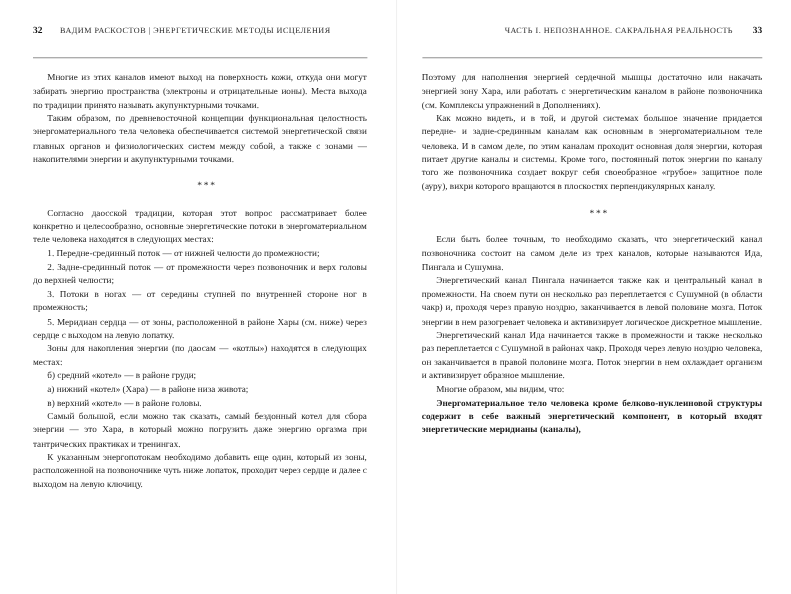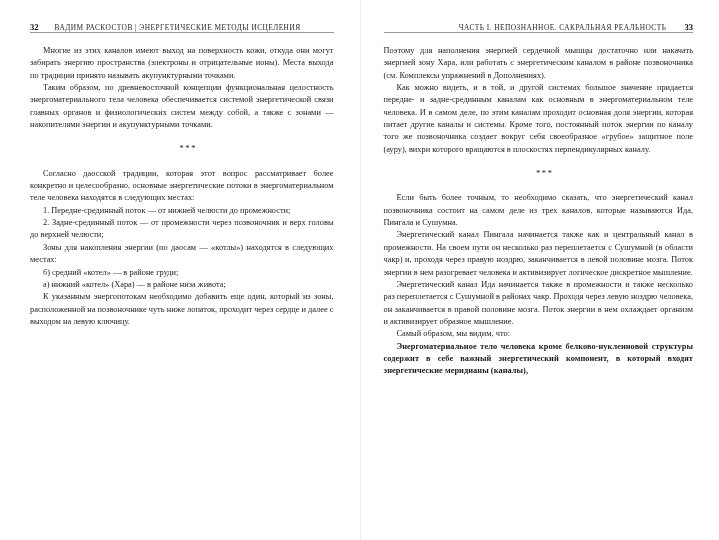--- a/index.html
+++ b/index.html
@@ -39,21 +39,21 @@
   .page-right { padding: 22px 26px 0 24px; }
 
   .running-head {
     display: flex;
     align-items: baseline;
     font-size: 7.4px;
     letter-spacing: 0.45px;
     font-variant: small-caps;
     text-transform: uppercase;
     color: #2a2a2a;
-    padding-bottom: 0;
+    padding-bottom: 20px;
     border-bottom: 0.8px solid #9a9a9a;
     white-space: nowrap;
   }
   .running-head.left-head { justify-content: flex-start; }
   .running-head.right-head { justify-content: flex-end; }
 
   .folio {
     font-size: 8.6px;
     font-weight: bold;
     letter-spacing: 0;
@@ -108,37 +108,41 @@
       <span class="folio folio-left">32</span>
       <span class="head-title">ВАДИМ РАСКОСТОВ  |  ЭНЕРГЕТИЧЕСКИЕ МЕТОДЫ ИСЦЕЛЕНИЯ</span>
     </div>
     <div class="body" id="left-body">
         <p>Многие из этих каналов имеют выход на поверхность кожи, откуда они могут забирать энергию пространства (электроны и отрицательные ионы). Места выхода по традиции принято называть акупунктурными точками.</p>
         <p>Таким образом, по древневосточной концепции функциональная целостность энергоматериального тела человека обеспечивается системой энергетической связи главных органов и физиологических систем между собой, а также с зонами — накопителями энергии и акупунктурными точками.</p>
         <p class="sep">***</p>
         <p>Согласно даосской традиции, которая этот вопрос рассматривает более конкретно и целесообразно, основные энергетические потоки в энергоматериальном теле человека находятся в следующих местах:</p>
         <p class="listitem">1. Передне-срединный поток — от нижней челюсти до промежности;</p>
         <p class="listitem">2. Задне-срединный поток — от промежности через позвоночник и верх головы до верхней челюсти;</p>
+        <p class="listitem">3. Потоки в ногах — от середины ступней по внутренней стороне ног в промежность;</p>
+        <p class="listitem">5. Меридиан сердца — от зоны, расположенной в районе Хары (см. ниже) через сердце с выходом на левую лопатку.</p>
         <p>Зоны для накопления энергии (по даосам — «котлы») находятся в следующих местах:</p>
         <p class="listitem">б) средний «котел» — в районе груди;</p>
         <p class="listitem">а) нижний «котел» (Хара) — в районе низа живота;</p>
+        <p class="listitem">в) верхний «котел» — в районе головы.</p>
+        <p>Самый большой, если можно так сказать, самый бездонный котел для сбора энергии — это Хара, в который можно погрузить даже энергию оргазма при тантрических практиках и тренингах.</p>
         <p>К указанным энергопотокам необходимо добавить еще один, который из зоны, расположенной на позвоночнике чуть ниже лопаток, проходит через сердце и далее с выходом на левую ключицу.</p>
       </div>
   </div>
 
   <div class="page page-right">
     <div class="running-head right-head">
       <span class="head-title">ЧАСТЬ I. НЕПОЗНАННОЕ. САКРАЛЬНАЯ РЕАЛЬНОСТЬ</span>
       <span class="folio folio-right">33</span>
     </div>
     <div class="body" id="right-body">
         <p class="noindent">Поэтому для наполнения энергией сердечной мышцы достаточно или накачать энергией зону Хара, или работать с энергетическим каналом в районе позвоночника (см. Комплексы упражнений в Дополнениях).</p>
         <p>Как можно видеть, и в той, и другой системах большое значение придается передне- и задне-срединным каналам как основным в энергоматериальном теле человека. И в самом деле, по этим каналам проходит основная доля энергии, которая питает другие каналы и системы. Кроме того, постоянный поток энергии по каналу того же позвоночника создает вокруг себя своеобразное «грубое» защитное поле (ауру), вихри которого вращаются в плоскостях перпендикулярных каналу.</p>
         <p class="sep">***</p>
         <p>Если быть более точным, то необходимо сказать, что энергетический канал позвоночника состоит на самом деле из трех каналов, которые называются Ида, Пингала и Сушумна.</p>
         <p>Энергетический канал Пингала начинается также как и центральный канал в промежности. На своем пути он несколько раз переплетается с Сушумной (в области чакр) и, проходя через правую ноздрю, заканчивается в левой половине мозга. Поток энергии в нем разогревает человека и активизирует логическое дискретное мышление.</p>
         <p>Энергетический канал Ида начинается также в промежности и также несколько раз переплетается с Сушумной в районах чакр. Проходя через левую ноздрю человека, он заканчивается в правой половине мозга. Поток энергии в нем охлаждает организм и активизирует образное мышление.</p>
-        <p>Самый образом, мы видим, что:</p>
+        <p>Многие образом, мы видим, что:</p>
         <p class="bold">Энергоматериальное тело человека кроме белково-нуклеиновой структуры содержит в себе важный энергетический компонент, в который входят энергетические меридианы (каналы),</p>
       </div>
   </div>
 
 </div>
 
 </body></html>

